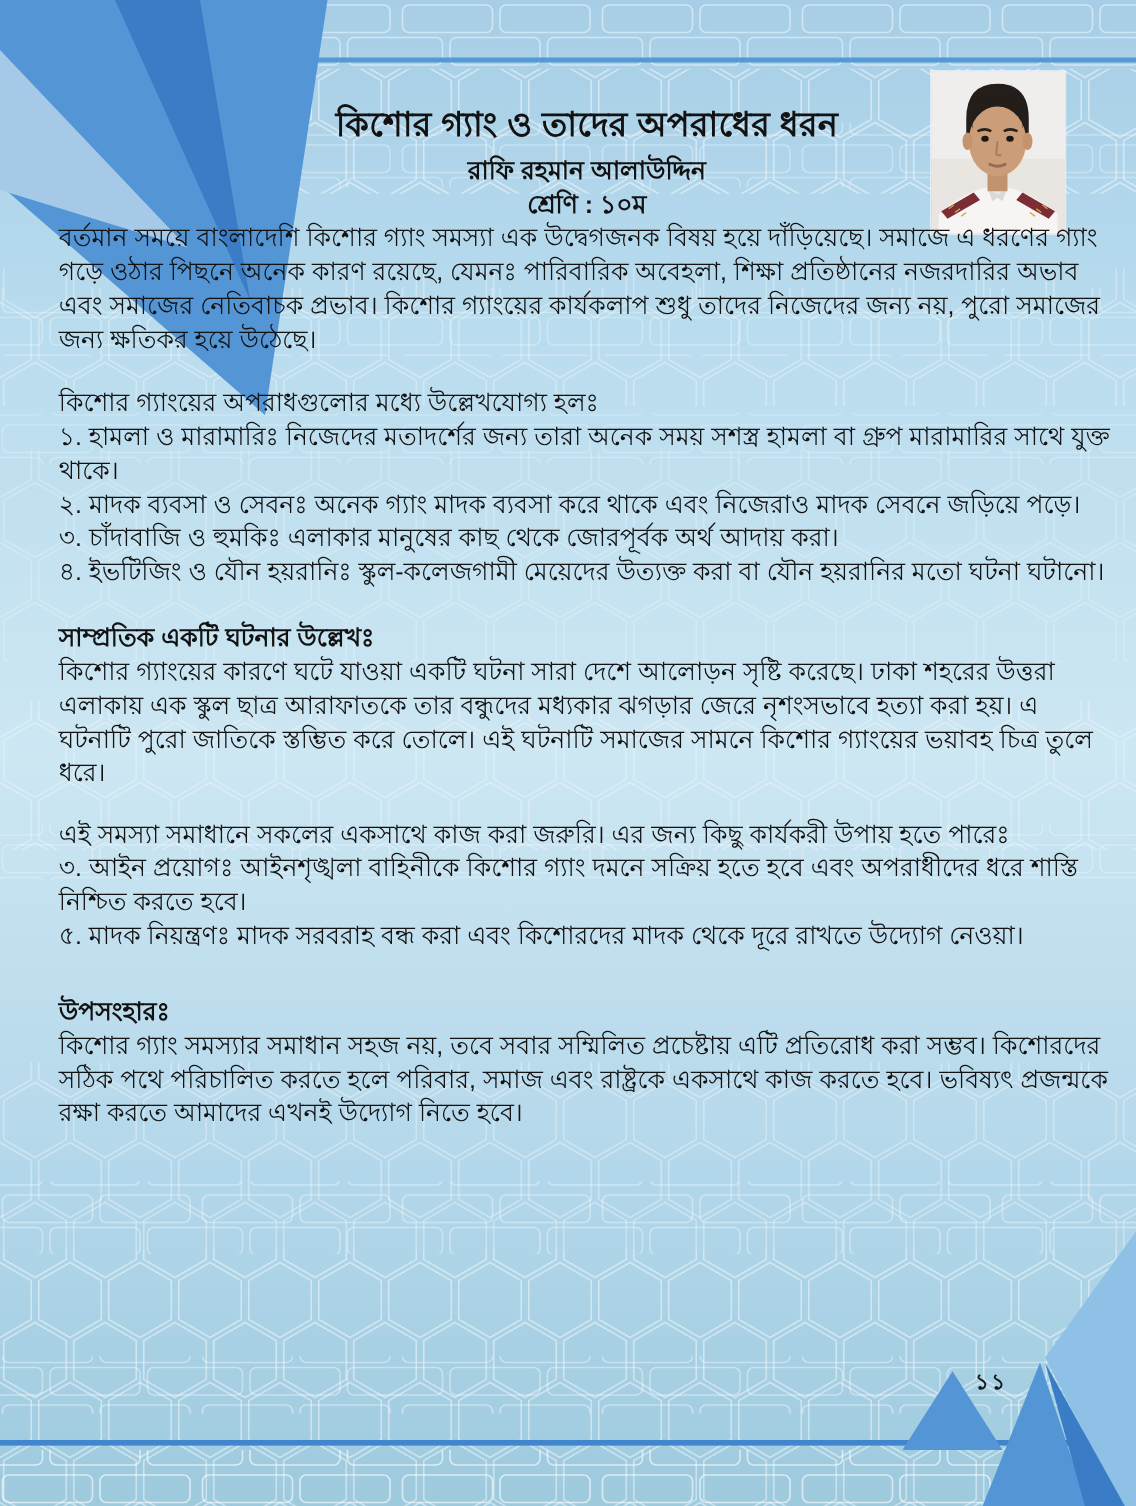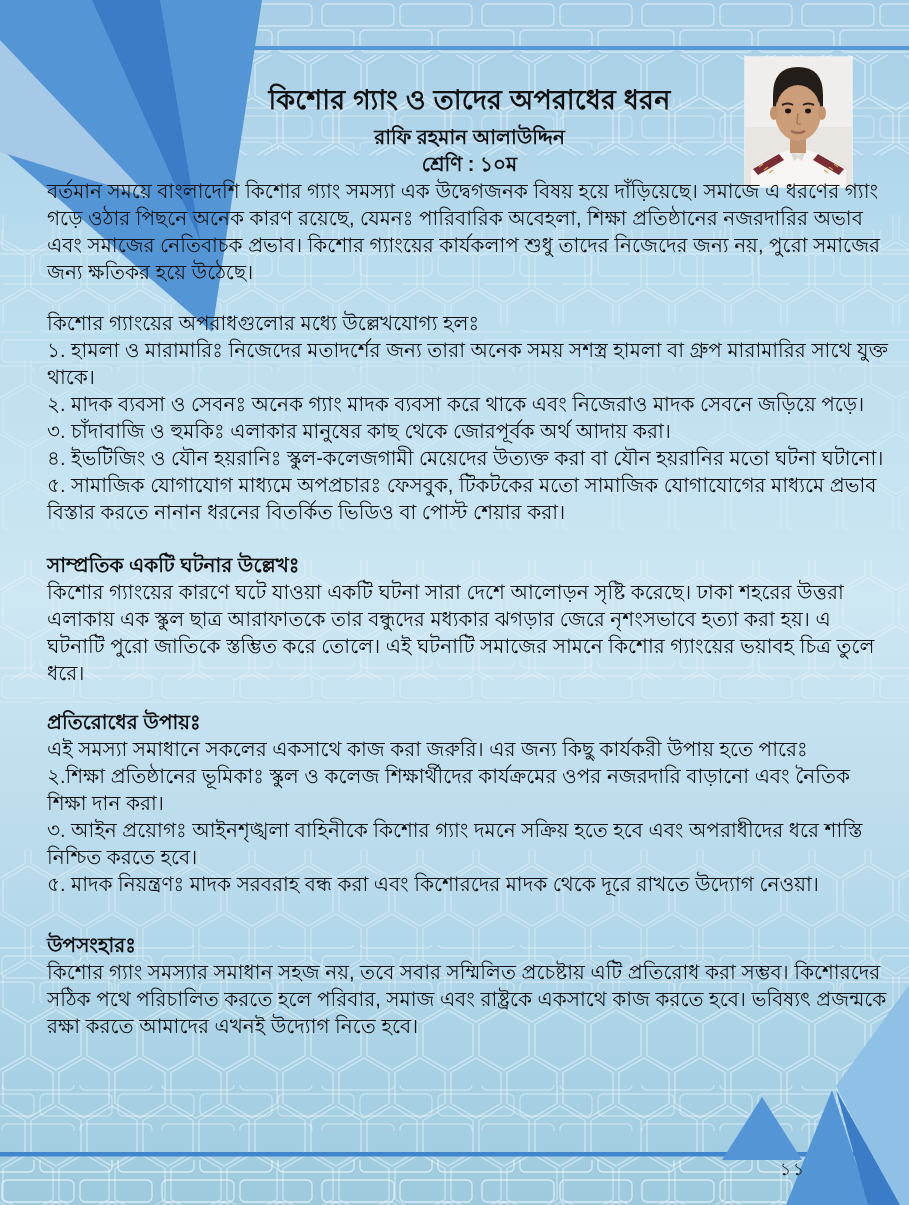--- a/index.html
+++ b/index.html
@@ -27,22 +27,22 @@
     margin:0 0 7px 0;letter-spacing:.2px;
   }
   .byline{font-weight:bold;text-align:center;}
   .para{margin:0;}
   .sec-heading{font-weight:bold;}
   .mt-a{margin-top:24px;}
   .mt-b{margin-top:26px;}
   .mt-c{margin-top:22px;}
   .mt-d{margin-top:34px;}
   .page-number{
-    position:absolute;left:780px;top:1156px;z-index:5;
-    font-size:17px;font-weight:normal;color:#15181c;letter-spacing:2px;
+    position:absolute;left:780px;top:1092px;z-index:5;
+    font-size:17px;font-weight:bold;color:#15181c;letter-spacing:2px;
   }
 </style>
 </head>
 <body>
 
 <div class="page">
 
   <svg class="bg" width="909" height="1205" viewBox="0 0 909 1205" aria-hidden="true">
     <defs>
       <pattern id="hexp" width="56" height="96" patternUnits="userSpaceOnUse">
@@ -144,32 +144,29 @@
     <div class="byline">রাফি রহমান আলাউদ্দিন</div>
     <div class="byline">শ্রেণি : ১০ম</div>
     <p class="para">বর্তমান সময়ে বাংলাদেশি কিশোর গ্যাং সমস্যা এক উদ্বেগজনক বিষয় হয়ে দাঁড়িয়েছে। সমাজে এ ধরণের গ্যাং গড়ে ওঠার পিছনে অনেক কারণ রয়েছে, যেমনঃ পারিবারিক অবেহলা, শিক্ষা প্রতিষ্ঠানের নজরদারির অভাব এবং সমাজের নেতিবাচক প্রভাব। কিশোর গ্যাংয়ের কার্যকলাপ শুধু তাদের নিজেদের জন্য নয়, পুরো সমাজের জন্য ক্ষতিকর হয়ে উঠেছে।</p>
 
     <div class="sec mt-a">
       <div class="para">কিশোর গ্যাংয়ের অপরাধগুলোর মধ্যে উল্লেখযোগ্য হলঃ</div>
       <div class="para">১. হামলা ও মারামারিঃ নিজেদের মতাদর্শের জন্য তারা অনেক সময় সশস্ত্র হামলা বা গ্রুপ মারামারির সাথে যুক্ত থাকে।</div>
       <div class="para">২. মাদক ব্যবসা ও সেবনঃ  অনেক গ্যাং মাদক ব্যবসা করে থাকে এবং নিজেরাও মাদক সেবনে জড়িয়ে পড়ে।</div>
       <div class="para">৩. চাঁদাবাজি ও হুমকিঃ এলাকার মানুষের কাছ থেকে জোরপূর্বক অর্থ আদায় করা।</div>
       <div class="para">৪. ইভটিজিং ও যৌন হয়রানিঃ স্কুল-কলেজগামী মেয়েদের উত্যক্ত করা বা যৌন হয়রানির মতো ঘটনা ঘটানো।</div>
-      <div class="para">৫. সামাজিক যোগাযোগ মাধ্যমে অপপ্রচারঃ ফেসবুক, টিকটকের মতো সামাজিক যোগাযোগের মাধ্যমে প্রভাব বিস্তার করতে নানান ধরনের বিতর্কিত ভিডিও বা পোস্ট শেয়ার করা।</div>
     </div>
 
     <div class="sec mt-b">
       <div class="sec-heading">সাম্প্রতিক একটি ঘটনার উল্লেখঃ</div>
       <p class="para">কিশোর গ্যাংয়ের কারণে ঘটে যাওয়া একটি ঘটনা সারা দেশে আলোড়ন সৃষ্টি করেছে। ঢাকা শহরের উত্তরা এলাকায় এক  স্কুল ছাত্র আরাফাতকে তার বন্ধুদের মধ্যকার ঝগড়ার জেরে নৃশংসভাবে হত্যা করা হয়। এ ঘটনাটি পুরো জাতিকে স্তম্ভিত করে তোলে। এই ঘটনাটি সমাজের সামনে কিশোর গ্যাংয়ের ভয়াবহ চিত্র তুলে ধরে।</p>
     </div>
 
     <div class="sec mt-c">
-      <div class="sec-heading">প্রতিরোধের উপায়ঃ</div>
       <div class="para">এই সমস্যা সমাধানে সকলের একসাথে কাজ করা জরুরি। এর জন্য কিছু কার্যকরী উপায় হতে পারেঃ</div>
-      <div class="para">২.শিক্ষা প্রতিষ্ঠানের ভূমিকাঃ  স্কুল ও কলেজ শিক্ষার্থীদের কার্যক্রমের ওপর নজরদারি বাড়ানো এবং নৈতিক শিক্ষা দান করা।</div>
       <div class="para">৩. আইন প্রয়োগঃ আইনশৃঙ্খলা বাহিনীকে কিশোর গ্যাং দমনে সক্রিয় হতে হবে এবং অপরাধীদের ধরে শাস্তি নিশ্চিত করতে হবে।</div>
       <div class="para">৫. মাদক নিয়ন্ত্রণঃ মাদক সরবরাহ বন্ধ করা এবং কিশোরদের মাদক থেকে দূরে রাখতে উদ্যোগ নেওয়া।</div>
     </div>
 
     <div class="sec mt-d">
       <div class="sec-heading">উপসংহারঃ</div>
       <p class="para">কিশোর গ্যাং সমস্যার সমাধান সহজ নয়, তবে সবার সম্মিলিত প্রচেষ্টায় এটি প্রতিরোধ করা সম্ভব। কিশোরদের সঠিক পথে পরিচালিত করতে হলে পরিবার, সমাজ এবং রাষ্ট্রকে একসাথে কাজ করতে হবে। ভবিষ্যৎ প্রজন্মকে রক্ষা করতে আমাদের এখনই উদ্যোগ নিতে হবে।</p>
     </div>
   </div>
 

